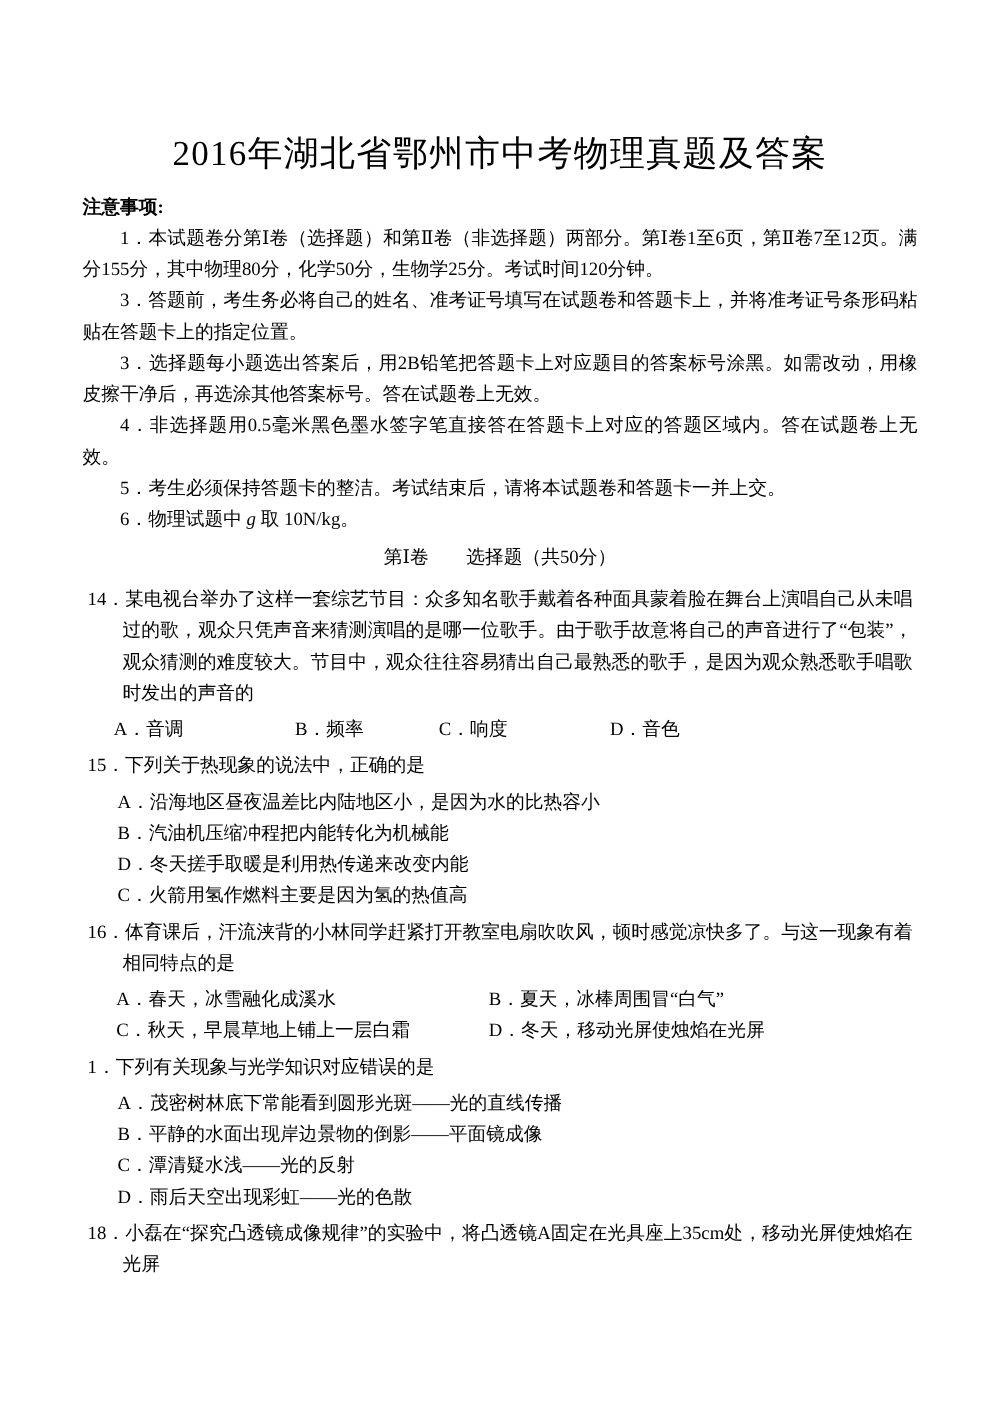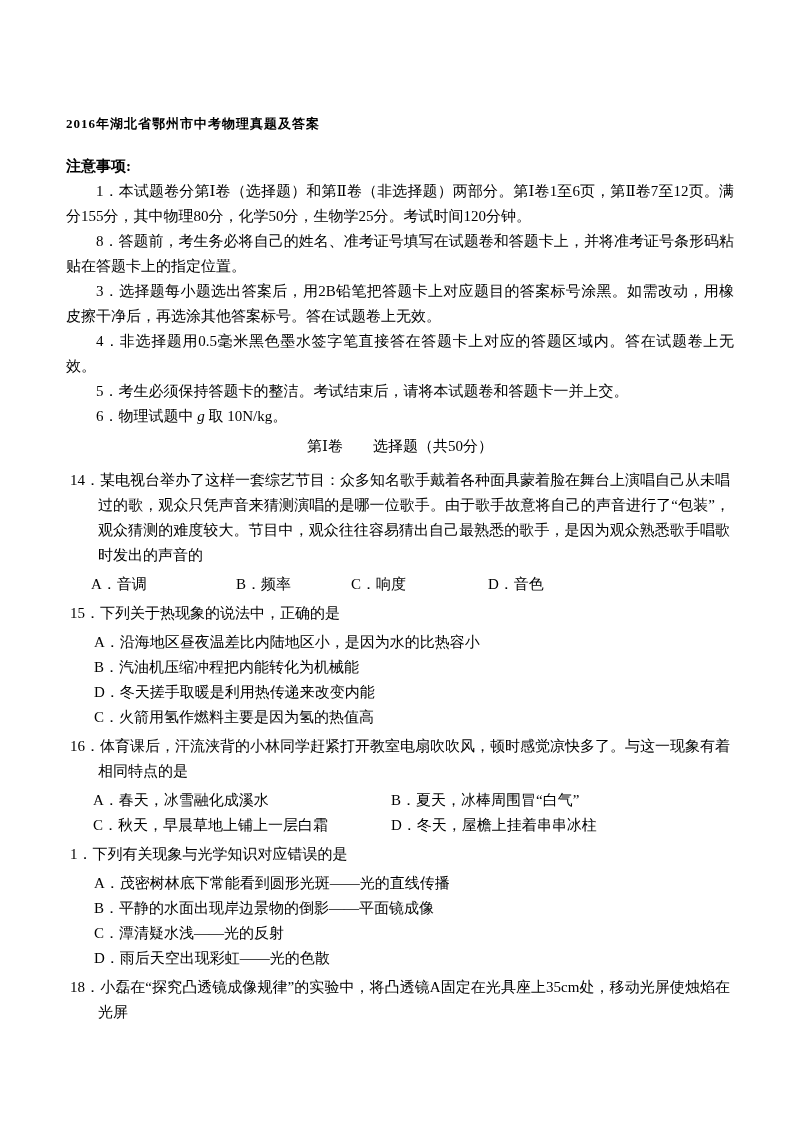--- a/index.html
+++ b/index.html
@@ -8,24 +8,24 @@
     height: 1123px;
     background: #ffffff;
     color: #000000;
     font-family: "Liberation Serif", "DejaVu Serif", serif;
     font-size: 15px;
     line-height: 25px;
     overflow: hidden;
   }
   .page { padding: 108px 60px 0 66px; box-sizing: border-box; }
   .title {
-    font-size: 13px;
+    font-size: 28px;
     line-height: 32px;
-    font-weight: bold;
-    text-align: left;
+    font-weight: normal;
+    text-align: center;
     letter-spacing: 1px;
     margin: 0 0 14px 0;
   }
   .notice-heading { font-weight: bold; margin: 0; }
   .notice { margin: 0; text-indent: 2em; text-align: justify; }
   .gsym { font-style: italic; font-family: "Liberation Serif", "DejaVu Serif", serif; }
   .section-title {
     font-size: 15px;
     font-weight: normal;
     text-align: center;
@@ -44,21 +44,21 @@
 </head>
 <body>
 
 <div class="page">
 
   <h1 class="title">2016年湖北省鄂州市中考物理真题及答案</h1>
 
   <p class="notice-heading">注意事项:</p>
 
   <p class="notice">1．本试题卷分第Ⅰ卷（选择题）和第Ⅱ卷（非选择题）两部分。第Ⅰ卷1至6页，第Ⅱ卷7至12页。满分155分，其中物理80分，化学50分，生物学25分。考试时间120分钟。</p>
-  <p class="notice">8．答题前，考生务必将自己的姓名、准考证号填写在试题卷和答题卡上，并将准考证号条形码粘贴在答题卡上的指定位置。</p>
+  <p class="notice">3．答题前，考生务必将自己的姓名、准考证号填写在试题卷和答题卡上，并将准考证号条形码粘贴在答题卡上的指定位置。</p>
   <p class="notice">3．选择题每小题选出答案后，用2B铅笔把答题卡上对应题目的答案标号涂黑。如需改动，用橡皮擦干净后，再选涂其他答案标号。答在试题卷上无效。</p>
   <p class="notice">4．非选择题用0.5毫米黑色墨水签字笔直接答在答题卡上对应的答题区域内。答在试题卷上无效。</p>
   <p class="notice">5．考生必须保持答题卡的整洁。考试结束后，请将本试题卷和答题卡一并上交。</p>
   <p class="notice"><span>6．物理试题中 </span><span class="gsym">g</span><span> 取 10N/kg。</span></p>
 
   <h2 class="section-title">第Ⅰ卷　　选择题（共50分）</h2>
 
 
   <div>
     <p class="q"><span>14．</span><span>某电视台举办了这样一套综艺节目：众多知名歌手戴着各种面具蒙着脸在舞台上演唱自己从未唱过的歌，观众只凭声音来猜测演唱的是哪一位歌手。由于歌手故意将自己的声音进行了“包装”，观众猜测的难度较大。节目中，观众往往容易猜出自己最熟悉的歌手，是因为观众熟悉歌手唱歌时发出的声音的</span></p>
@@ -74,21 +74,21 @@
     <p class="opt">D．冬天搓手取暖是利用热传递来改变内能</p>
     <p class="opt">C．火箭用氢作燃料主要是因为氢的热值高</p>
   </div>
 
   <div>
     <p class="q"><span>16．</span><span>体育课后，汗流浃背的小林同学赶紧打开教室电扇吹吹风，顿时感觉凉快多了。与这一现象有着相同特点的是</span></p>
     <div class="opts2">
       <span class="col1">A．春天，冰雪融化成溪水</span><span class="col2">B．夏天，冰棒周围冒“白气”</span>
     </div>
     <div class="opts2">
-      <span class="col1">C．秋天，早晨草地上铺上一层白霜</span><span class="col2">D．冬天，屋檐上挂着串串冰柱</span>
+      <span class="col1">C．秋天，早晨草地上铺上一层白霜</span><span class="col2">D．冬天，移动光屏使烛焰在光屏</span>
     </div>
   </div>
 
   <div>
     <p class="q"><span>1．</span><span>下列有关现象与光学知识对应错误的是</span></p>
     <p class="opt">A．茂密树林底下常能看到圆形光斑——光的直线传播</p>
     <p class="opt">B．平静的水面出现岸边景物的倒影——平面镜成像</p>
     <p class="opt">C．潭清疑水浅——光的反射</p>
     <p class="opt">D．雨后天空出现彩虹——光的色散</p>
   </div>

